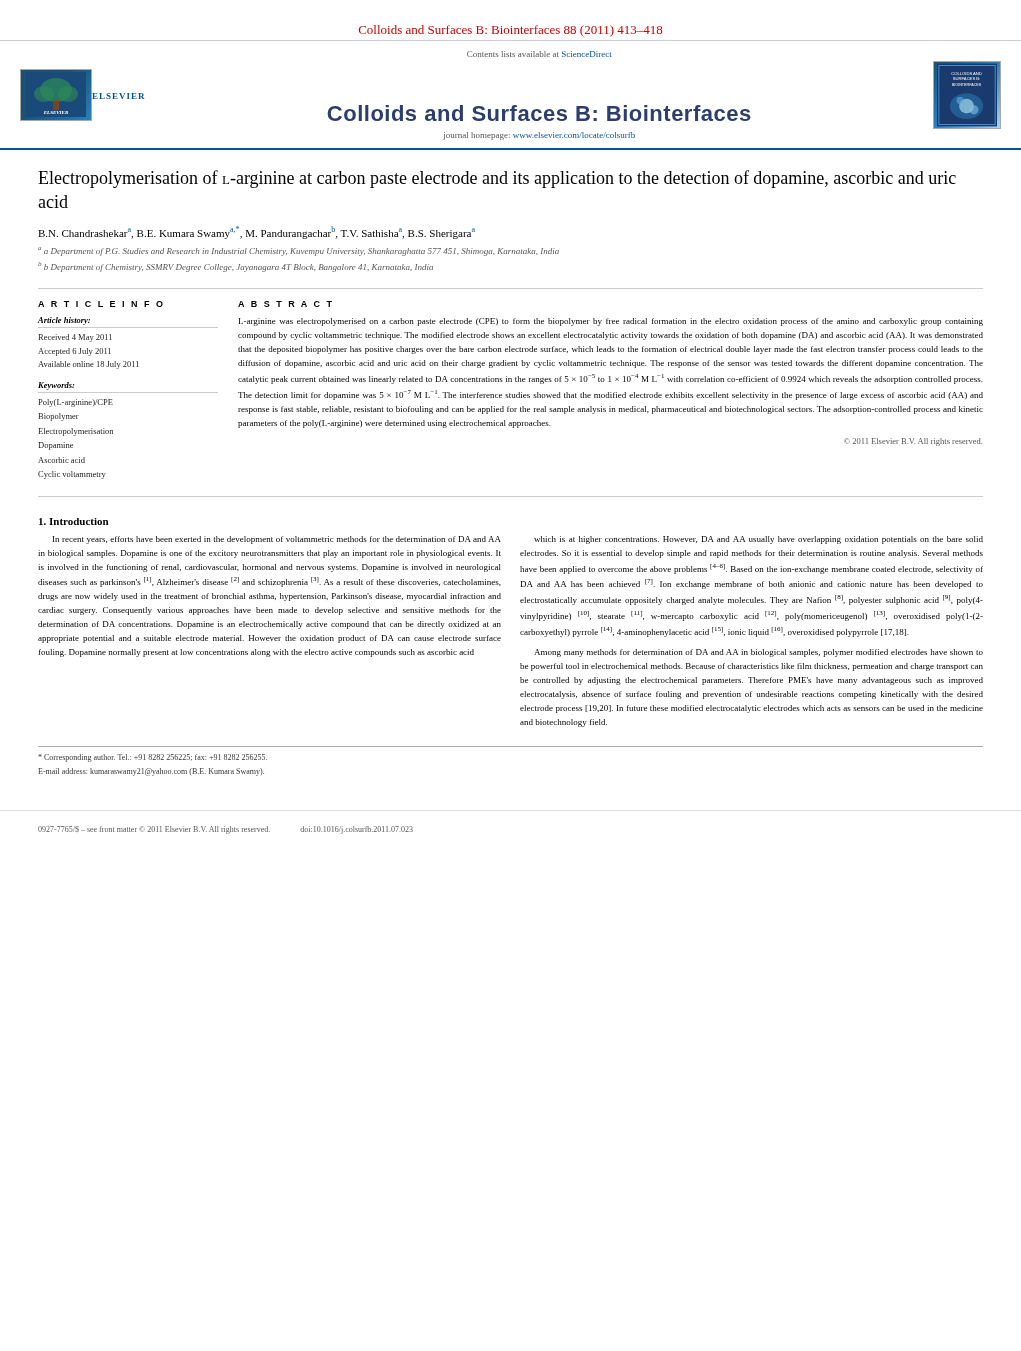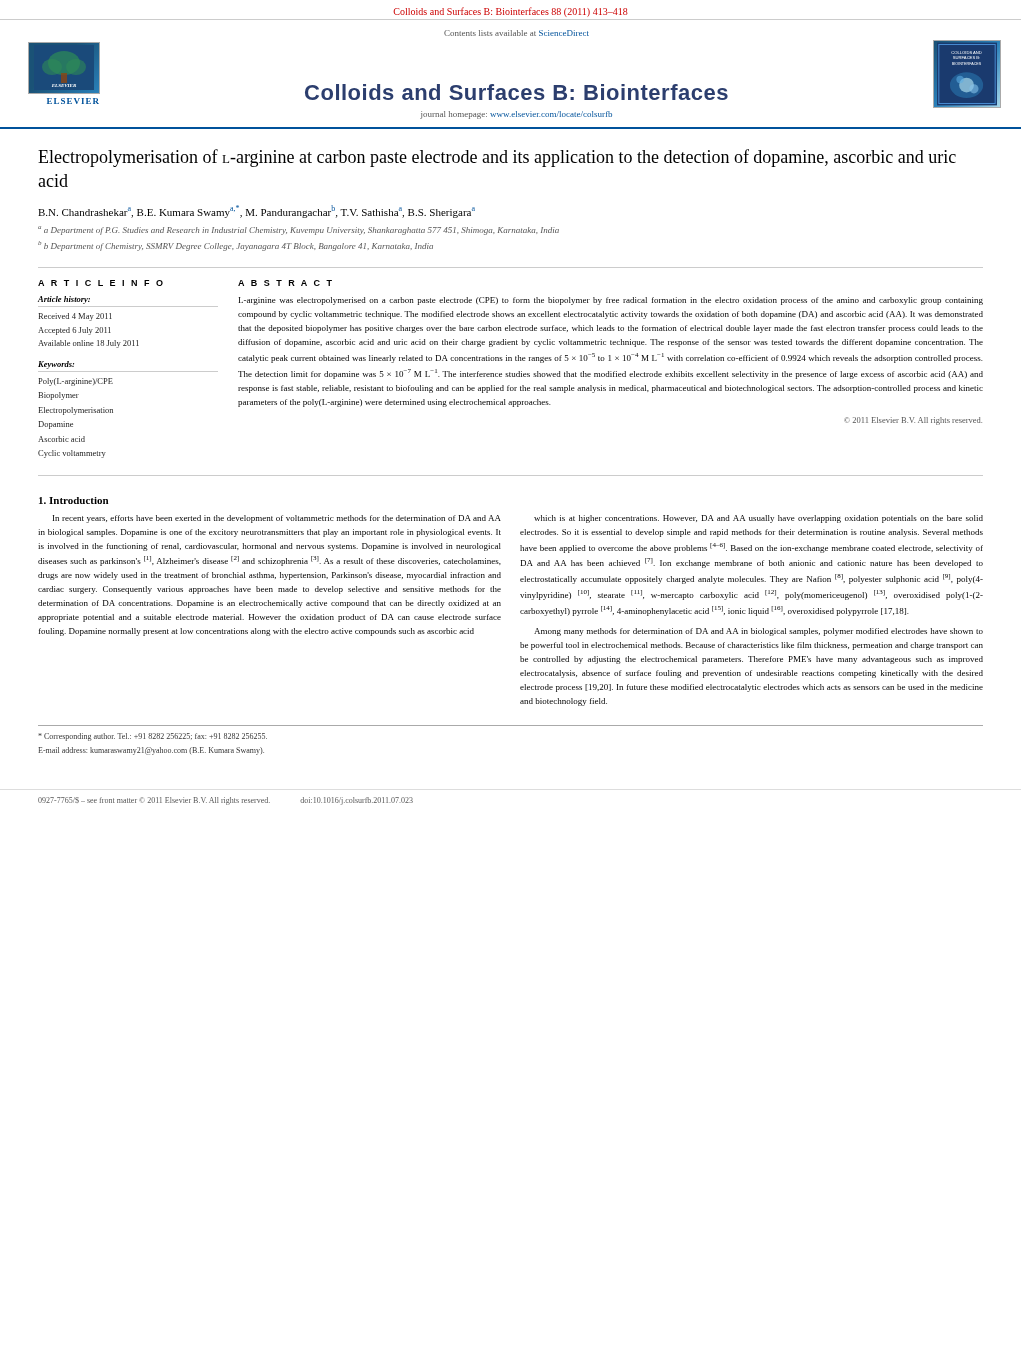--- a/index.html
+++ b/index.html
@@ -9,38 +9,37 @@
       font-size: 10px;
       color: #000;
       width: 1021px;
       min-height: 1351px;
     }
 
     
     .top-bar {
       background: #fff;
       text-align: center;
-      padding: 6px 0 2px;
-      font-size: 10px;
+      padding: 22px 0 2px;
+      font-size: 13px;
       color: #c00;
       border-bottom: 1px solid #ccc;
     }
 
     
     .journal-header {
       display: flex;
       align-items: center;
       padding: 8px 20px;
       border-bottom: 2px solid #00529b;
       gap: 10px;
     }
     .journal-header .elsevier-logo {
       display: flex;
-      flex-direction: column;
-      align-items: flex-end;
+      align-items: center;
       min-width: 80px;
     }
     .elsevier-logo .logo-box {
       width: 72px;
       height: 52px;
       background: linear-gradient(135deg, #1a5276 40%, #2980b9 100%);
       display: flex;
       align-items: center;
       justify-content: center;
       color: #fff;
@@ -273,21 +272,21 @@
     }
 
     .footnotes p {
       margin-bottom: 2px;
     }
 
     
     .bottom-bar {
       font-size: 8px;
       color: #555;
-      padding: 6px 38px;
+      padding: 14px 38px;
       border-top: 1px solid #ddd;
       margin-top: 10px;
       display: flex;
       gap: 30px;
     }
   </style>
 </head>
 <body>
 
 <div class="top-bar">

